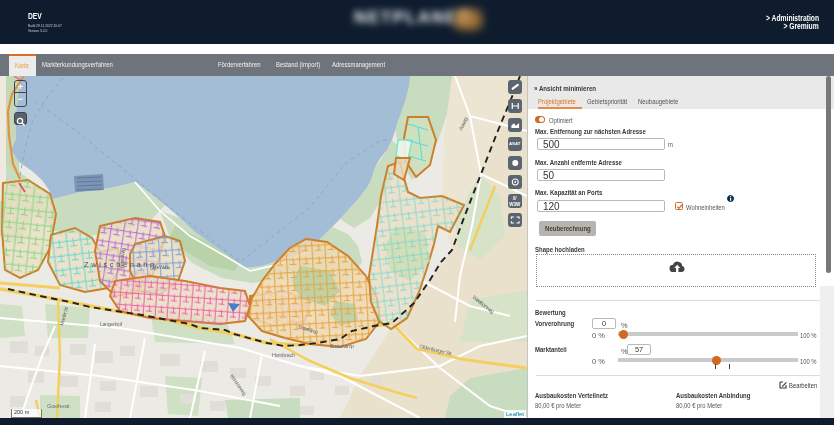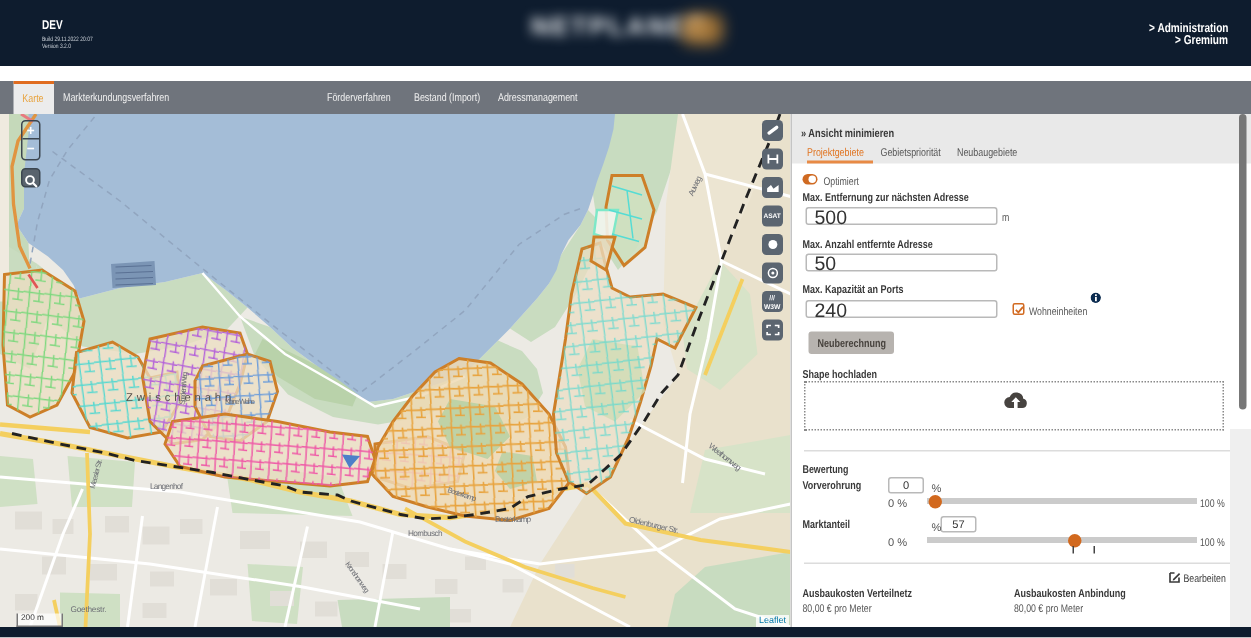--- a/index.html
+++ b/index.html
@@ -38,21 +38,21 @@
 
 
 .panel { position:absolute; left:527px; top:76px; width:307px; height:342px; background:#fff; border-left:1px solid #c4c4c4; }
 .phead { position:absolute; left:0; top:0; width:307px; height:33px; background:#e9e9e9; }
 .pmin { position:absolute; left:6px; top:7.5px; font-size:7.8px; font-weight:bold; color:#383838; }
 .ptab { position:absolute; top:21px; font-size:7.5px; color:#555; }
 .ptab.on { color:#e0731f; }
 .ptabline { position:absolute; left:10px; top:31px; width:44px; height:2.2px; background:#e88a45; }
 .lbl { position:absolute; font-size:7.6px; font-weight:bold; color:#383838; }
 .txt { position:absolute; font-size:7.4px; color:#555; }
-.inp { position:absolute; left:9px; width:128px; height:12px; border:1px solid #b9b9b9; border-radius:2px; background:#fff; font-size:13px; color:#333; line-height:11px; padding-left:5px; }
+.inp { position:absolute; left:9px; width:128px; height:12px; border:1px solid #b9b9b9; border-radius:2px; background:#fff; font-size:10px; color:#333; line-height:11px; padding-left:5px; }
 .toggle { position:absolute; left:6.5px; top:40px; width:10px; height:7px; background:#cf6a22; border-radius:3.5px; }
 .toggle .knob { position:absolute; right:0.8px; top:1px; width:5px; height:5px; background:#fff; border-radius:50%; }
 .chk { position:absolute; left:146.5px; top:125.5px; width:8.5px; height:8.5px; border:1.4px solid #d26b22; border-radius:1.5px; background:#fff; color:#d26b22; font-size:7px; line-height:7px; text-align:center; font-weight:bold;}
 .info { position:absolute; left:199px; top:119px; width:7px; height:7px; background:#0c2c50; border-radius:50%; color:#fff; font-size:5px; font-weight:bold; text-align:center; line-height:7px; }
 .btn { position:absolute; left:11px; top:144.5px; width:57px; height:15.5px; background:#b7b3af; border-radius:2px; font-size:7.6px; font-weight:bold; color:#46413c; text-align:center; line-height:15.5px; }
 .drop { position:absolute; left:8px; top:178px; width:280px; height:33px; border:1px dotted #8a8a8a; }
 .sep { position:absolute; left:8px; width:284px; height:1px; background:#dcdcdc; }
 .sinp { position:absolute; left:64px; width:24px; height:10.5px; border:1px solid #b9b9b9; border-radius:2px; font-size:7.4px; color:#333; text-align:center; line-height:9.5px; }
 .track { position:absolute; left:90px; width:180px; height:4.5px; background:#cbcbcb; }
 .knob2 { position:absolute; width:9px; height:9px; border-radius:50%; background:#d2691e; }
@@ -329,21 +329,21 @@
     <div class="txt" style="left:21px; top:40px;"><span class="cx">Optimiert</span></div>
 
     <div class="lbl" style="left:7px; top:51px;"><span class="cx">Max. Entfernung zur nächsten Adresse</span></div>
     <div class="inp" style="top:62px;">500</div>
     <div class="txt" style="left:140px; top:64px;"><span class="cx">m</span></div>
 
     <div class="lbl" style="left:7px; top:82px;"><span class="cx">Max. Anzahl entfernte Adresse</span></div>
     <div class="inp" style="top:93px;">50</div>
 
     <div class="lbl" style="left:7px; top:112px;"><span class="cx">Max. Kapazität an Ports</span></div>
-    <div class="inp" style="top:123.5px;">240</div>
+    <div class="inp" style="top:123.5px;">120</div>
     <div class="chk">
         <svg width="7" height="7" viewBox="0 0 7 7" style="display:block; margin:0 auto;">
           <path d="M1.2,3.6 L2.9,5.3 L6,1.6" stroke="#d26b22" stroke-width="1.2" fill="none"></path>
         </svg>
       </div>
     <div class="txt" style="left:158px; top:127px;"><span class="cx">Wohneinheiten</span></div>
     <svg class="info" style="background:none;" width="7" height="7" viewBox="0 0 7 7">
         <circle cx="3.5" cy="3.5" r="3.5" fill="#0c2c50"></circle>
         <rect x="3" y="1.2" width="1.2" height="1.2" fill="#fff"></rect>
         <rect x="3" y="3" width="1.2" height="2.8" fill="#fff"></rect>

